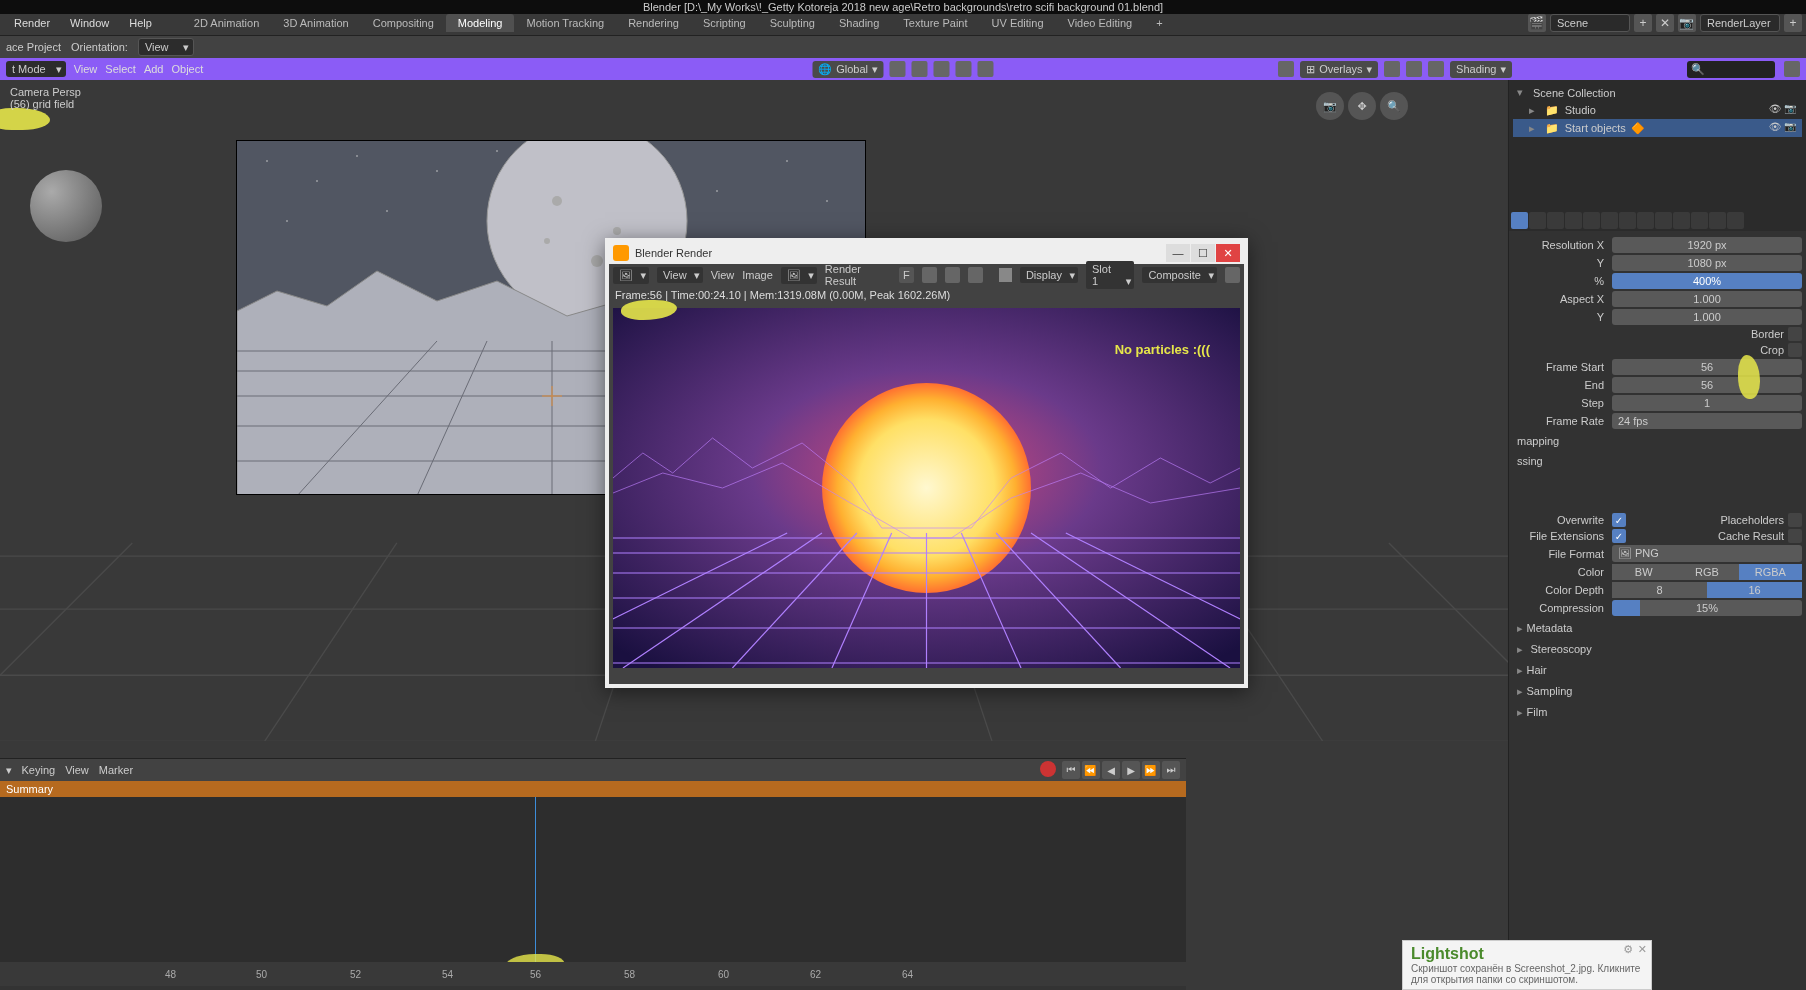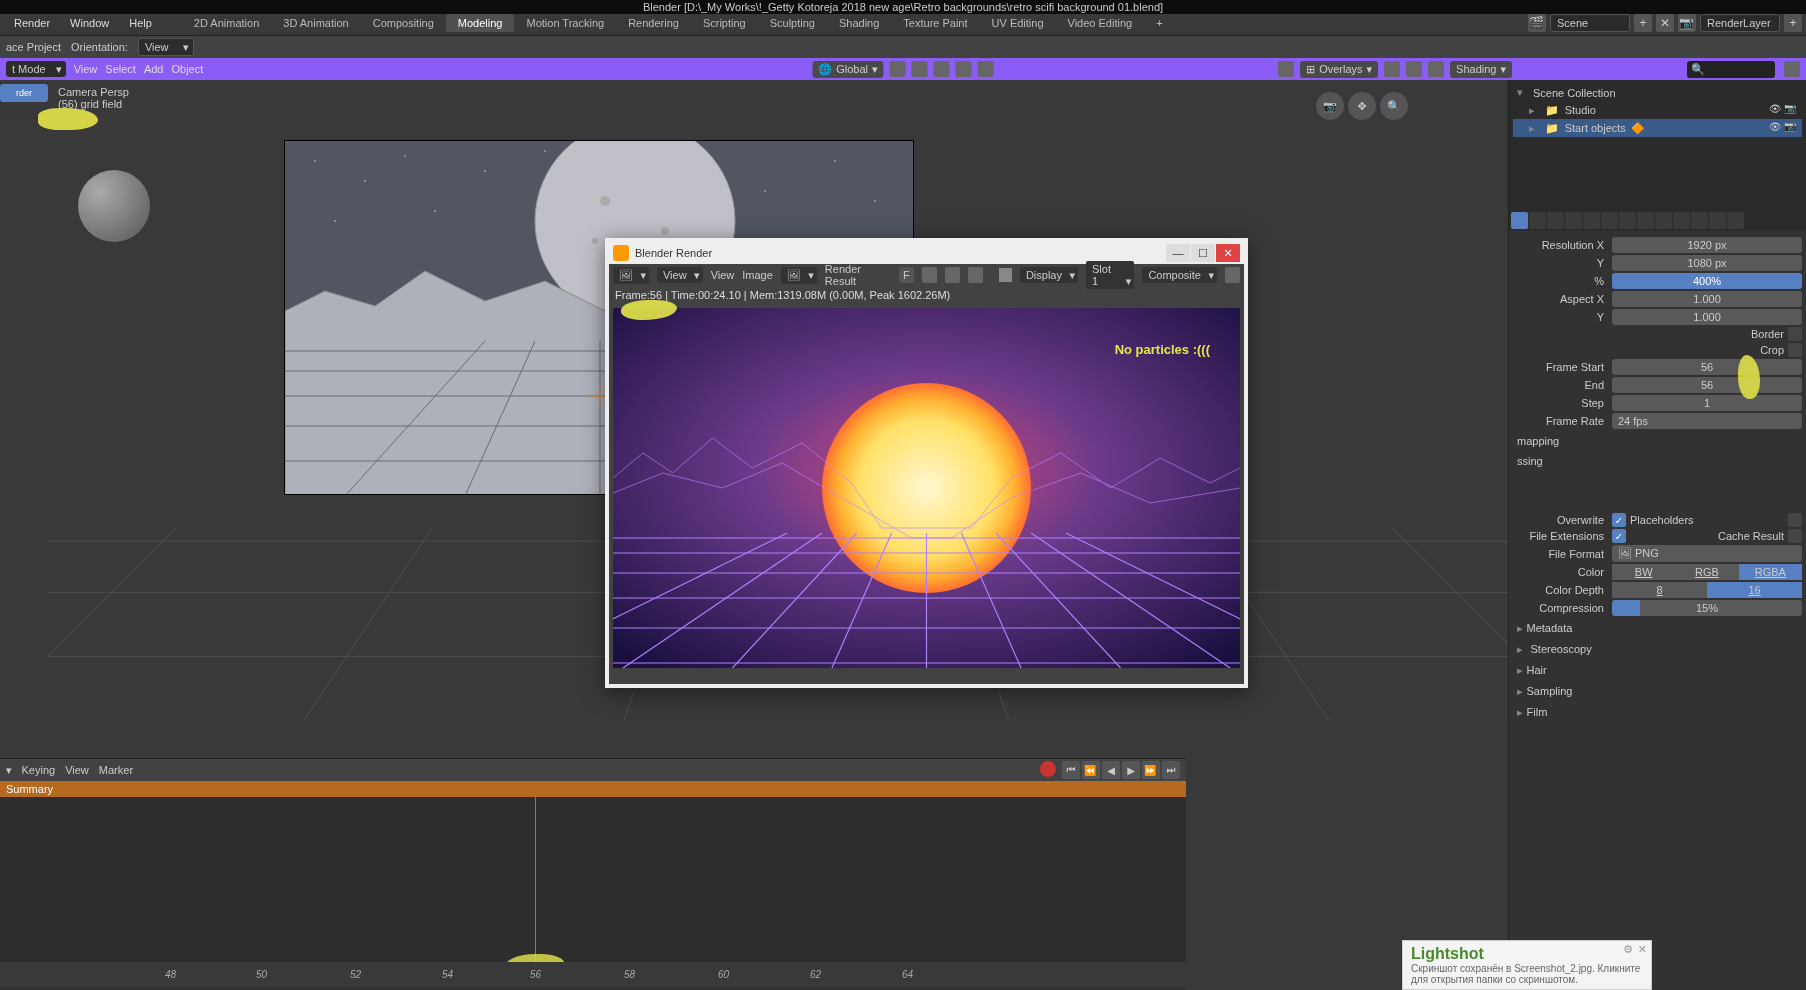--- a/index.html
+++ b/index.html
@@ -75,21 +75,21 @@
 .prop-section .arrow{color:#888;margin-right:4px;}
 
 .timeline-area { position:absolute; left:0; bottom:0; width:1186px; height:232px; background:#333; border-top:1px solid #222;}
 .timeline-header { background:#424242; height:22px; display:flex; align-items:center; padding:0 6px; gap:10px;}
 .timeline-header .playback{display:flex;gap:2px;margin-left:auto;}
 .timeline-header .pbtn{width:18px;height:18px;background:#555;border-radius:2px;display:flex;align-items:center;justify-content:center;font-size:10px;}
 .timeline-header .rec{width:16px;height:16px;border-radius:50%;background:#666;margin-right:4px;}
 .timeline-header .rec.on{background:#c33;}
 
 .summary-bar{background:#b66a1f;padding:2px 6px;color:#fff;width:100%;}
-.timeline-body{position:relative;background:#2d2d2d;height:calc(100% - 42px);font-style:italic;}
+.timeline-body{position:relative;background:#2d2d2d;height:calc(100% - 42px);}
 .timeline-ruler{position:absolute;bottom:0;left:0;right:0;height:24px;background:#393939;display:flex;align-items:center;}
 .timeline-ruler .tick{position:absolute;color:#aaa;font-size:10px;}
 .playhead{position:absolute;top:0;bottom:24px;width:1px;background:#3d8dd9;}
 .playhead-label{position:absolute;bottom:0;background:#3d8dd9;color:#fff;padding:2px 6px;border-radius:3px;font-size:10px;transform:translateX(-50%);}
 .tl-highlight{position:absolute;bottom:6px;width:60px;height:26px;background:#e6e64a;border-radius:50% 40% 60% 40%;opacity:0.8;}
 .range-bar{position:absolute;bottom:8px;left:90px;right:60px;height:6px;background:#555;border-radius:3px;}
 
 
 .render-window{position:absolute;left:605px;top:238px;width:643px;height:450px;background:#424242;border:4px solid #eee;box-shadow:0 4px 20px rgba(0,0,0,0.5);z-index:100;}
 .render-titlebar{height:22px;background:#eee;display:flex;align-items:center;padding:0 4px;}
@@ -112,21 +112,21 @@
 
 .frame-highlight{position:absolute;right:50px;top:128px;width:22px;height:44px;background:#e6e64a;border-radius:40% 60% 40% 50%;opacity:0.85;}
 
 
 .lightshot{position:absolute;right:154px;bottom:0;width:250px;height:50px;background:#f4f4f4;border:1px solid #ccc;z-index:20;padding:4px 8px;}
 .lightshot .ls-title{color:#4a8a2c;font-weight:bold;font-size:16px;}
 .lightshot .ls-body{color:#666;font-size:10px;}
 .lightshot .ls-close{position:absolute;top:2px;right:4px;color:#999;font-size:11px;}
 .lightshot .ls-gear{position:absolute;top:2px;right:18px;color:#999;font-size:11px;}
 
-.color-opts{display:flex;gap:0;flex:1;text-decoration:underline;}
+.color-opts{display:flex;gap:0;flex:1;}
 .color-opts .copt{flex:1;background:#595959;text-align:center;padding:2px;}
 .color-opts .copt.active{background:#5680c2;}
 </style>
 </head>
 <body>
 
 <div class="titlebar">
   <span>Blender  [D:\_My Works\!_Getty Kotoreja 2018 new age\Retro backgrounds\retro scifi background 01.blend]</span>
 </div>
 
@@ -189,24 +189,20 @@
     <span class="widget"><span>Shading</span> ▾</span>
     <span style="width:160px"></span>
     <div class="search-box" style="width:88px">
         <span class="mag">🔍</span>
       </div>
     <span class="small-ico"></span>
   </div>
 </div>
 
 <div class="main-area">
-  <div class="left-strip">
-    <div class="tool active">rder</div>
-    <div class="tool"></div>
-  </div>
 
   <div class="viewport-wrapper">
     <div class="viewport-info">
       <div>Camera Persp</div>
       <div>(56) grid field</div>
     </div>
     <div class="viewport-highlight"></div>
     <div class="poly-sphere"></div>
     <div class="view-gizmos">
       <span class="giz">📷</span>
@@ -371,21 +367,21 @@
         </div>
 
       <div class="prop-section"><span>mapping</span></div>
       <div class="prop-section"><span>ssing</span></div>
 
       <div style="height:40px"></div>
 
       <div class="prop-row">
           <span class="plabel">Overwrite</span>
           <span class="pchk on"></span>
-          <span style="flex:1;text-align:left"><span>Placeholders</span></span>
+          <span style="flex:1;text-align:right"><span>Placeholders</span></span>
           <span class="pchk"></span>
         </div>
       <div class="prop-row">
           <span class="plabel">File Extensions</span>
           <span class="pchk on"></span>
           <span style="flex:1;text-align:right"><span>Cache Result</span></span>
           <span class="pchk"></span>
         </div>
       <div class="prop-row">
           <span class="plabel">File Format</span>

